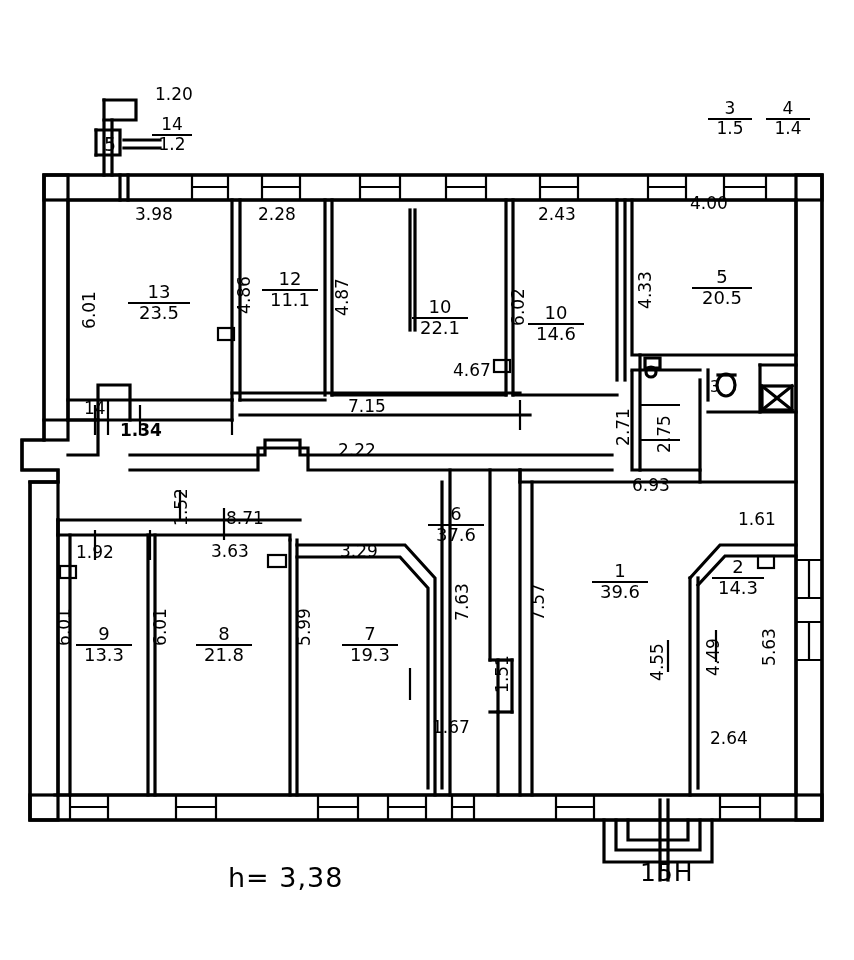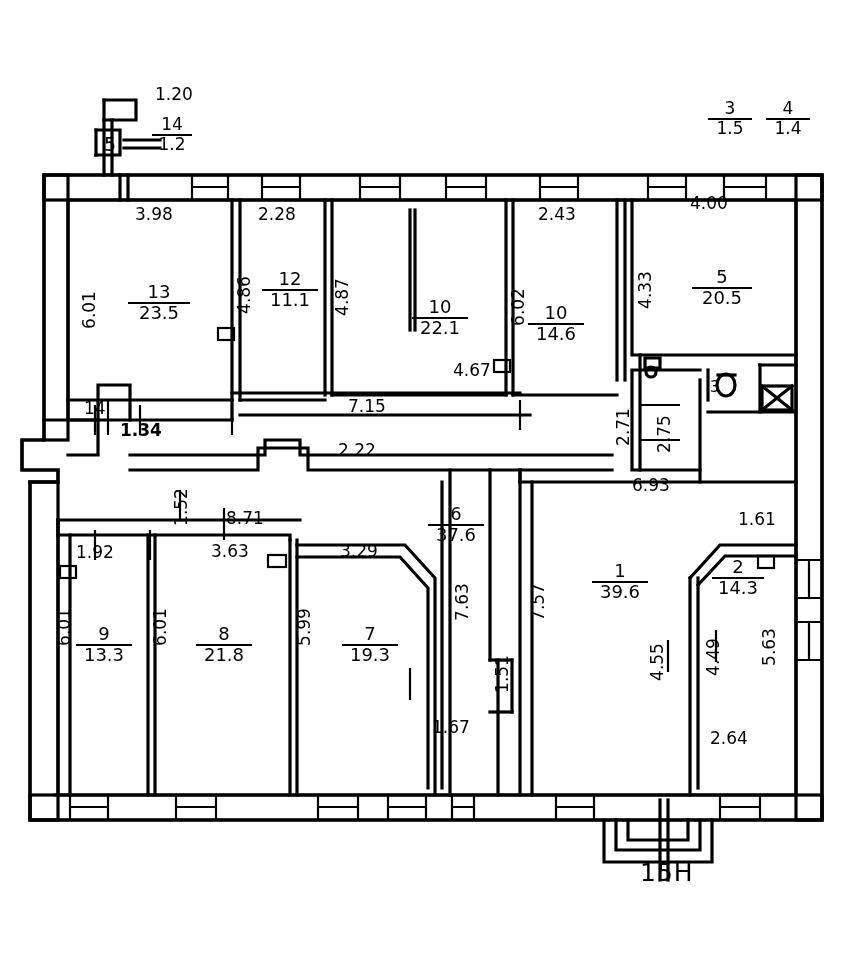--- a/index.html
+++ b/index.html
@@ -280,15 +280,16 @@
   <div class="lbl dim rot" style="left:45px;top:617px;">6.01</div>
   <div class="lbl dim rot" style="left:141px;top:617px;">6.01</div>
   <div class="lbl dim rot" style="left:285px;top:617px;">5.99</div>
   <div class="lbl dim rot" style="left:443px;top:592px;">7.63</div>
   <div class="lbl dim rot" style="left:519px;top:592px;">7.57</div>
   <div class="lbl dim rot" style="left:483px;top:664px;">1.51</div>
   <div class="lbl dim rot" style="left:638px;top:652px;">4.55</div>
   <div class="lbl dim rot" style="left:694px;top:647px;">4.49</div>
   <div class="lbl dim rot" style="left:750px;top:637px;">5.63</div>
 
+  <div class="hfoot" style="left:228px;top:862px;">h= 3,38</div>
   <div class="bigtxt" style="left:640px;top:858px;">15H</div>
 
 </div>
 
 </body></html>

